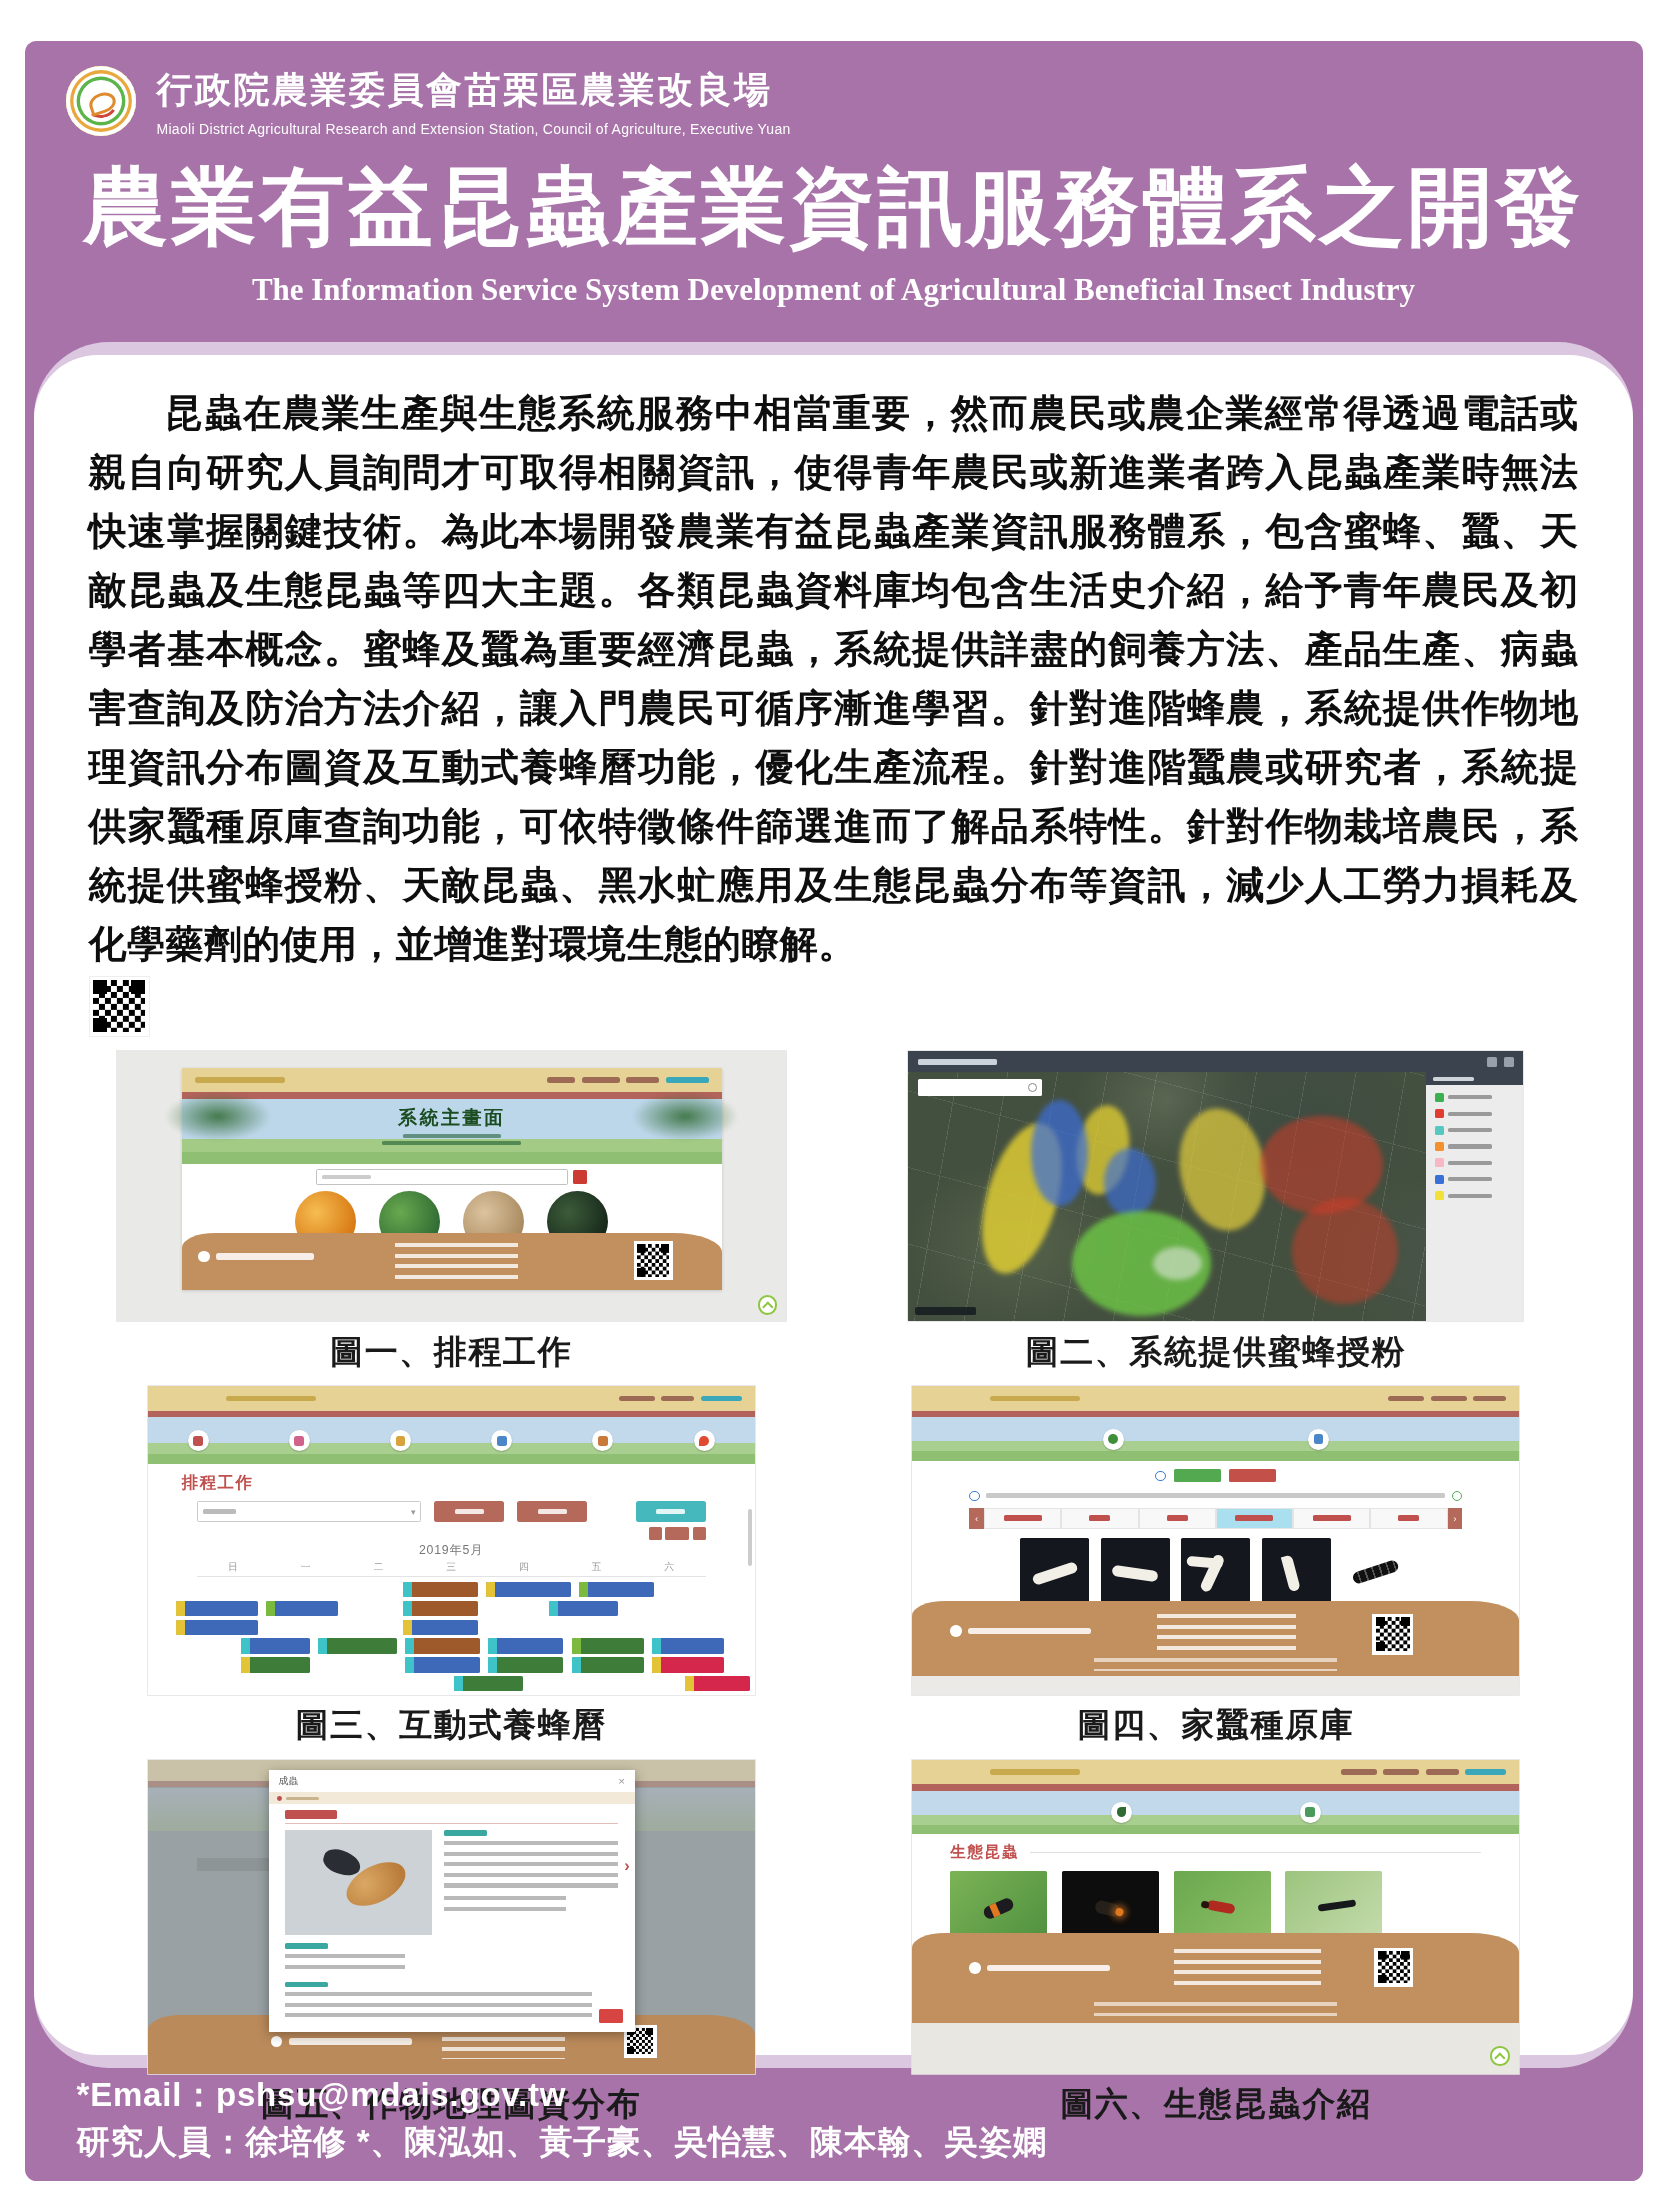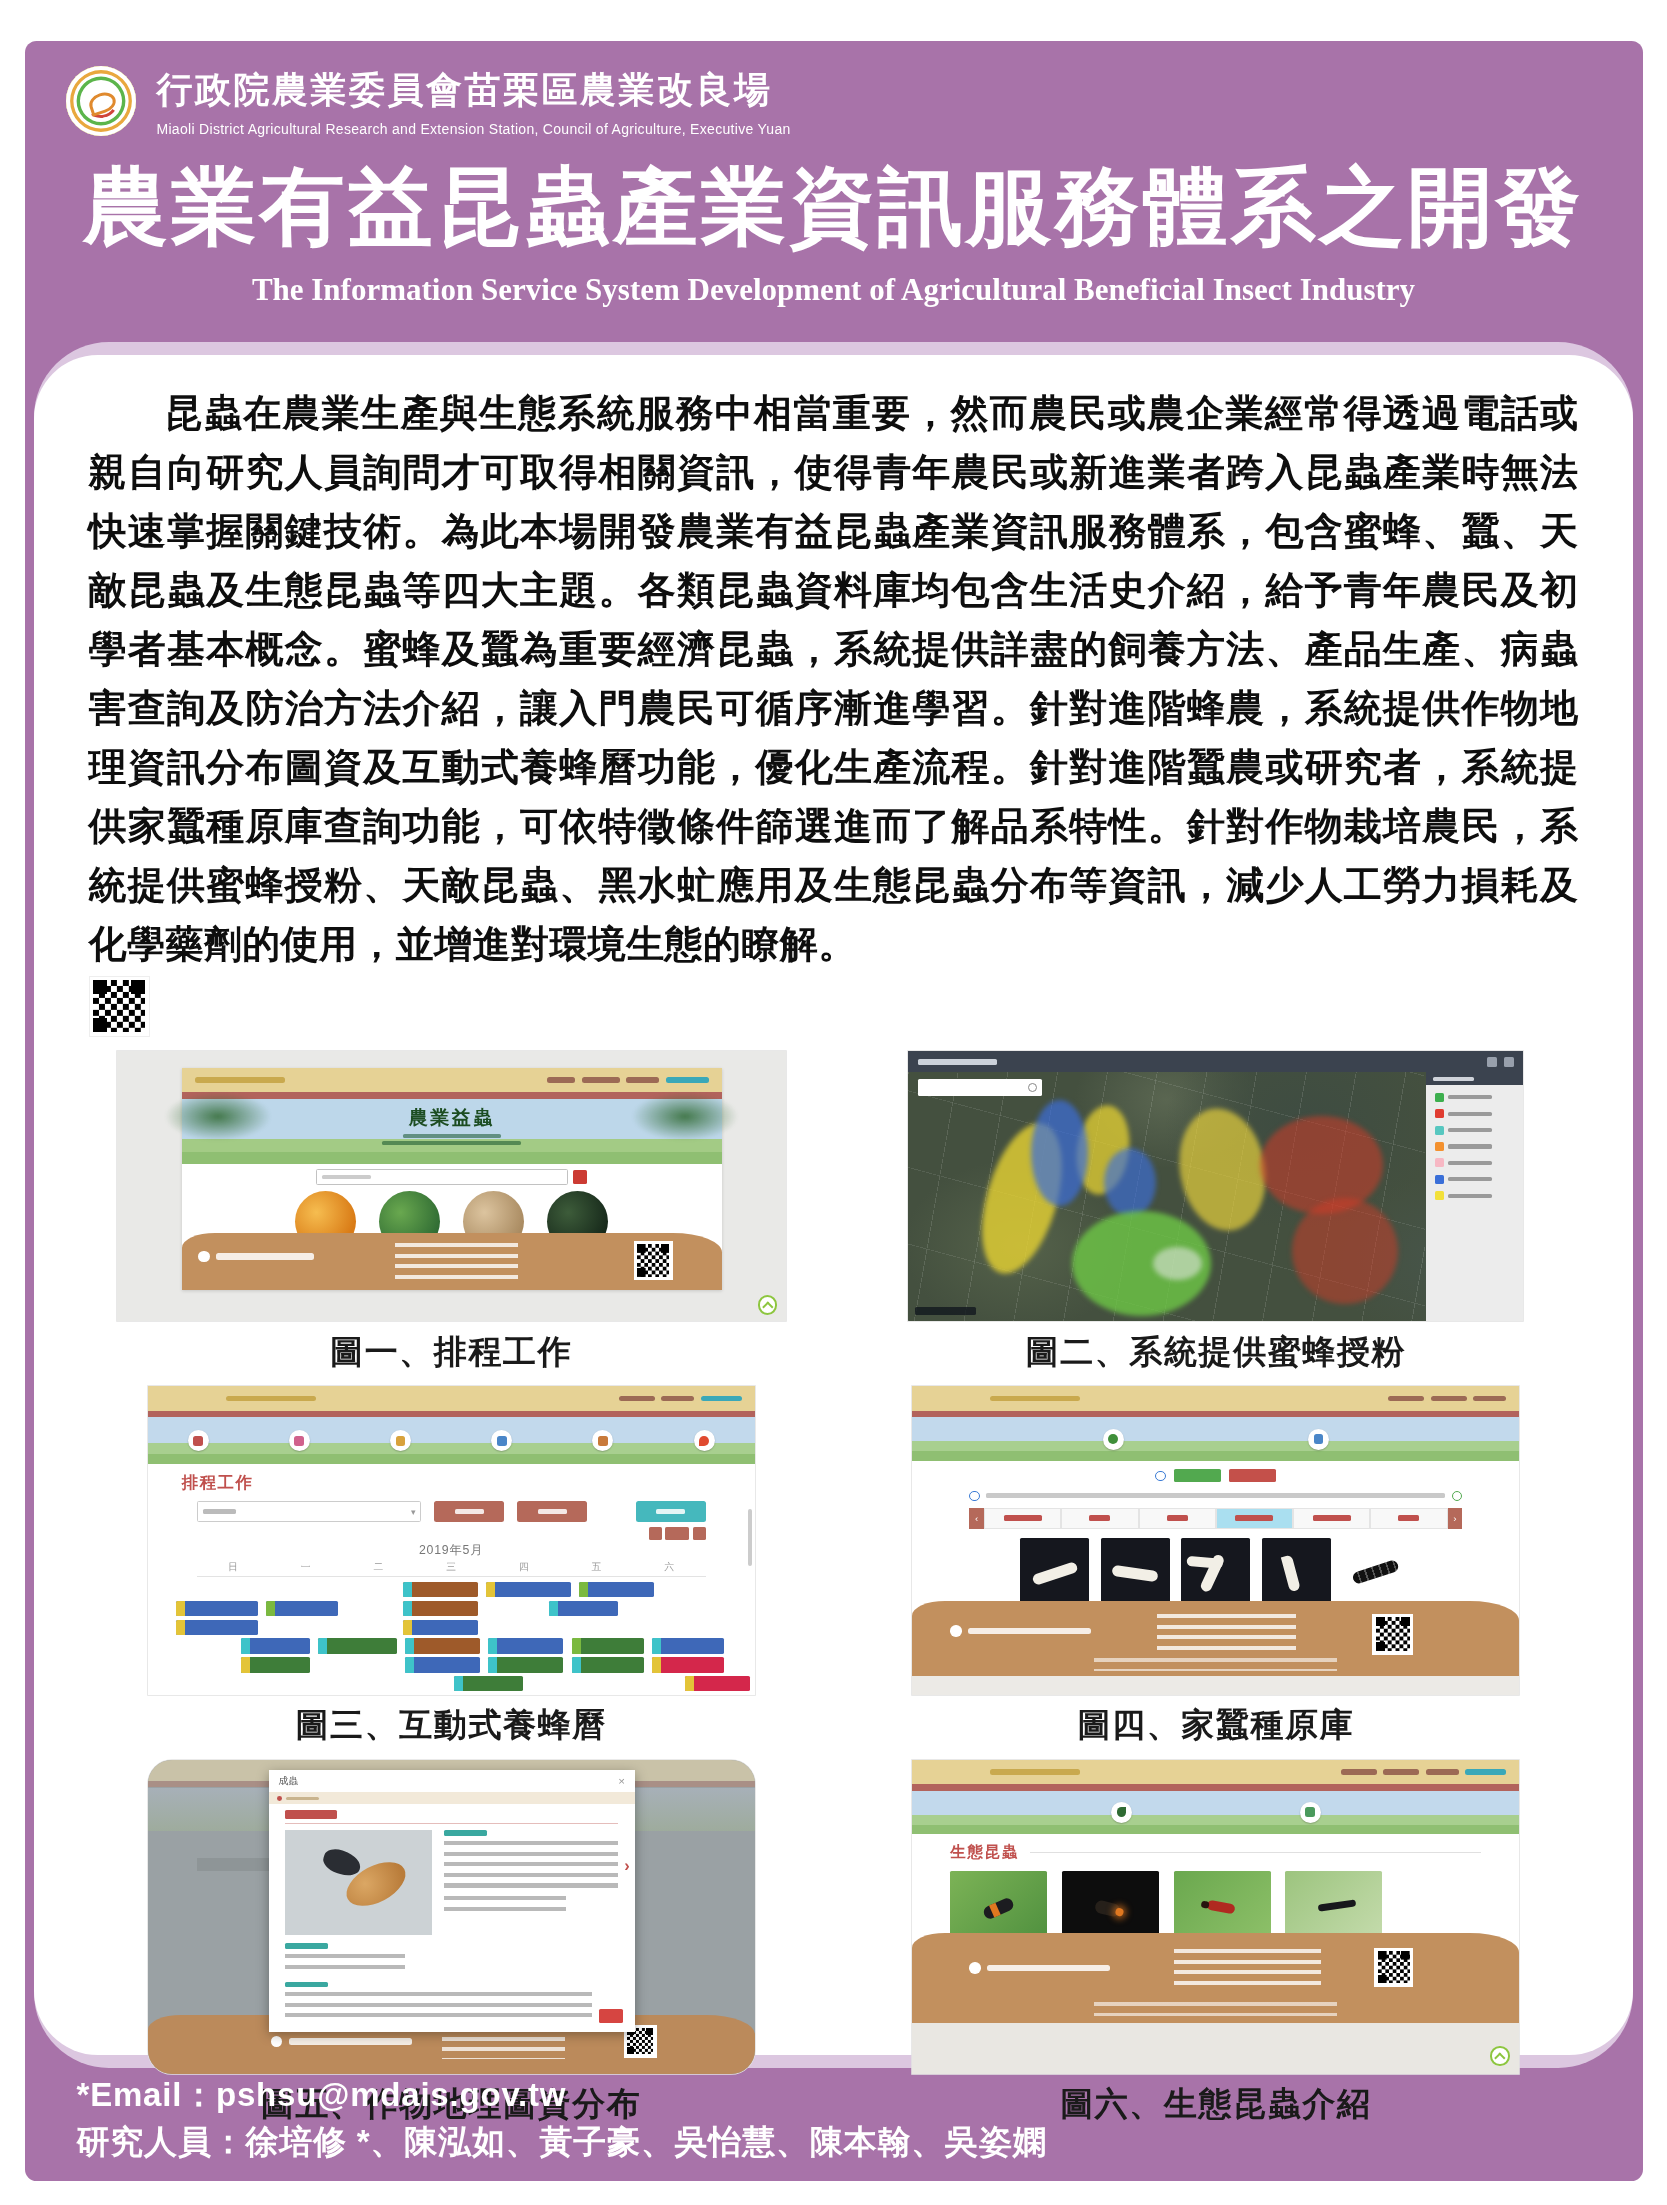--- a/index.html
+++ b/index.html
@@ -172,21 +172,21 @@
   .tlab{width:36px;height:4.1px;background:#aaa;border-radius:1.6px;}
   .btn4{width:29.4px;height:16.4px;background:#c4504a;border-radius:1.6px;margin:9.8px auto 0;}
   .foot4{position:absolute;left:0;right:0;bottom:19.6px;height:75px;background:#c2905e;}
   .foot4 .flogo{left:38px;top:24.5px;}
   .addr4{position:absolute;left:245px;top:13px;width:139px;height:36px;--lc:rgba(255,255,255,.8);}
   .cent4{position:absolute;left:30%;bottom:4.9px;width:40%;height:13px;--lc:rgba(255,255,255,.6);}
   .qr.q4{position:absolute;right:106px;top:13px;width:41px;height:41px;border:none;}
   .gray4{position:absolute;left:0;right:0;bottom:0;height:19.6px;background:#eceae6;}
   
   .m5,.m6{width:607px;height:314px;}
-  .m5{background:#9aa1a4;border-radius:24px;}
+  .m5{background:#9aa1a4;}
   .dim-tan{position:absolute;left:0;right:0;top:0;height:21px;background:#c9c2a8;}
   .dim-mar{position:absolute;left:0;right:0;top:21px;height:6.5px;background:#a98f86;}
   .dim-ban{position:absolute;left:0;right:0;top:28px;height:43px;background:linear-gradient(180deg,#aab4bd,#9fae9b);opacity:.8;}
   .dim-p1{position:absolute;left:49px;top:98px;width:123px;height:13px;background:#8e9597;}
   .dim-p2{position:absolute;left:123px;top:124px;width:360px;height:65px;background:#90979a;}
   .foot5{position:absolute;left:0;right:0;bottom:0;height:59px;background:#bb8a5b;}
   .foot5 .flogo{left:123px;top:21px;}
   .addr5{position:absolute;left:294px;top:11.5px;width:123px;height:33px;--lc:rgba(255,255,255,.75);}
   .qr.q5{position:absolute;right:98px;top:9.8px;width:33px;height:33px;border:none;}
   .stamp{position:absolute;left:283px;bottom:69px;width:38px;height:38px;border-radius:50%;
@@ -284,21 +284,21 @@
                     <span class="spacer"></span>
                   <i class="tb2" style="width:28px"></i>
                     <i class="tb2" style="width:38px"></i>
                     <i class="tb2" style="width:33px"></i>
                     <i class="tb3" style="width:43px"></i>
                 </div>
                 <div class="marbar"></div>
                 <div class="ban1">
                   <span class="leaf" style="left:-16.4px"></span>
                   <span class="leaf" style="right:-16.4px"></span>
-                  <div class="ban1-title">農業益蟲</div>
+                  <div class="ban1-title">系統主畫面</div>
                   <div class="bl1"></div>
                   <div class="bl1 bl2"></div>
                 </div>
                 <div class="srch">
                   <span class="inp">
                       <i></i>
                     </span>
                   <span class="go"></span>
                 </div>
                 <div class="circles">

